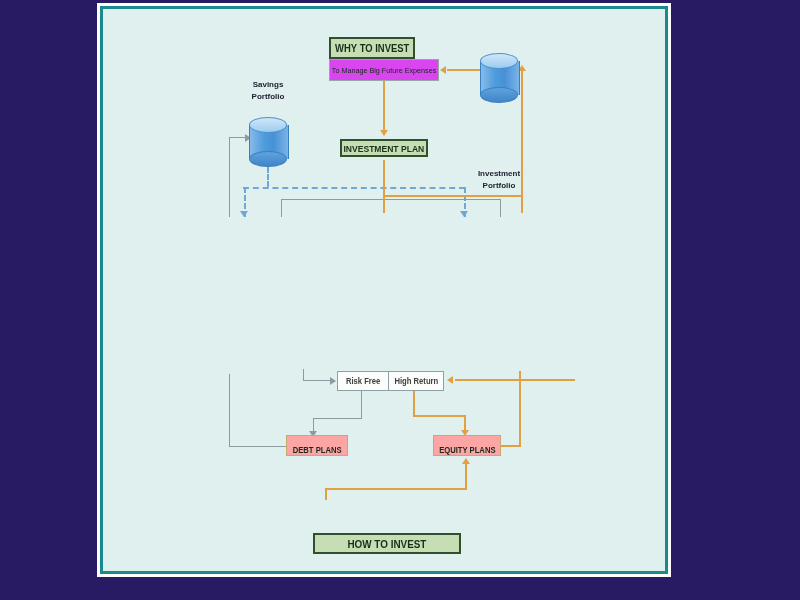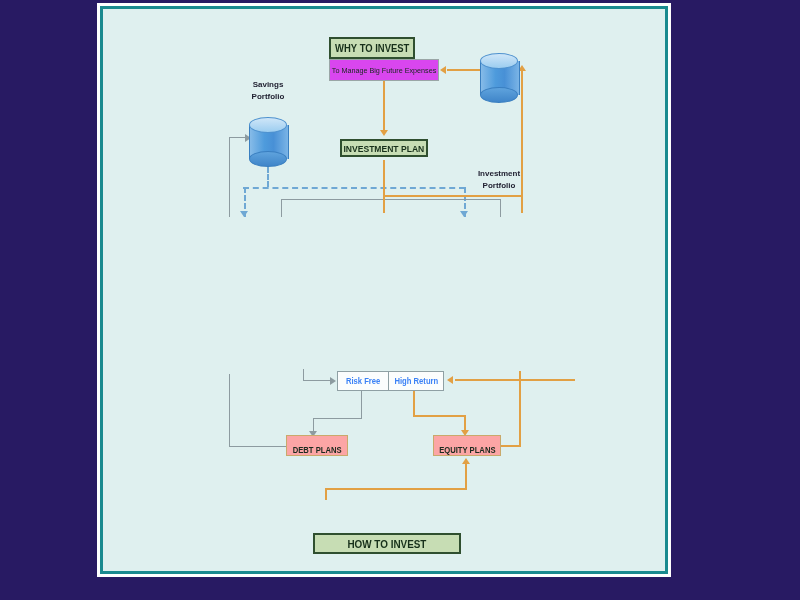--- a/index.html
+++ b/index.html
@@ -58,21 +58,21 @@
   }
   .box-tan{
     background:#fca5a5;border:1px solid #c9a96b;
     display:flex;align-items:flex-end;justify-content:center;
     color:#1b2a1e;font-weight:bold;
     font-family:"Liberation Sans", sans-serif;
   }
   .box-grey{
     background:#fbfdfd;border:1px solid #8fa0a4;
     display:flex;align-items:center;justify-content:center;
-    color:#3b82f6;font-weight:bold;
+    color:#404040;font-weight:bold;
     font-family:"Liberation Sans", sans-serif;
   }
 
   
   .sq{transform:scaleX(0.9);display:block;white-space:nowrap;}
 
   
   .cyl{position:absolute;z-index:22;}
   .cyl .body{
     position:absolute;left:0;top:8px;width:100%;height:calc(100% - 16px);

